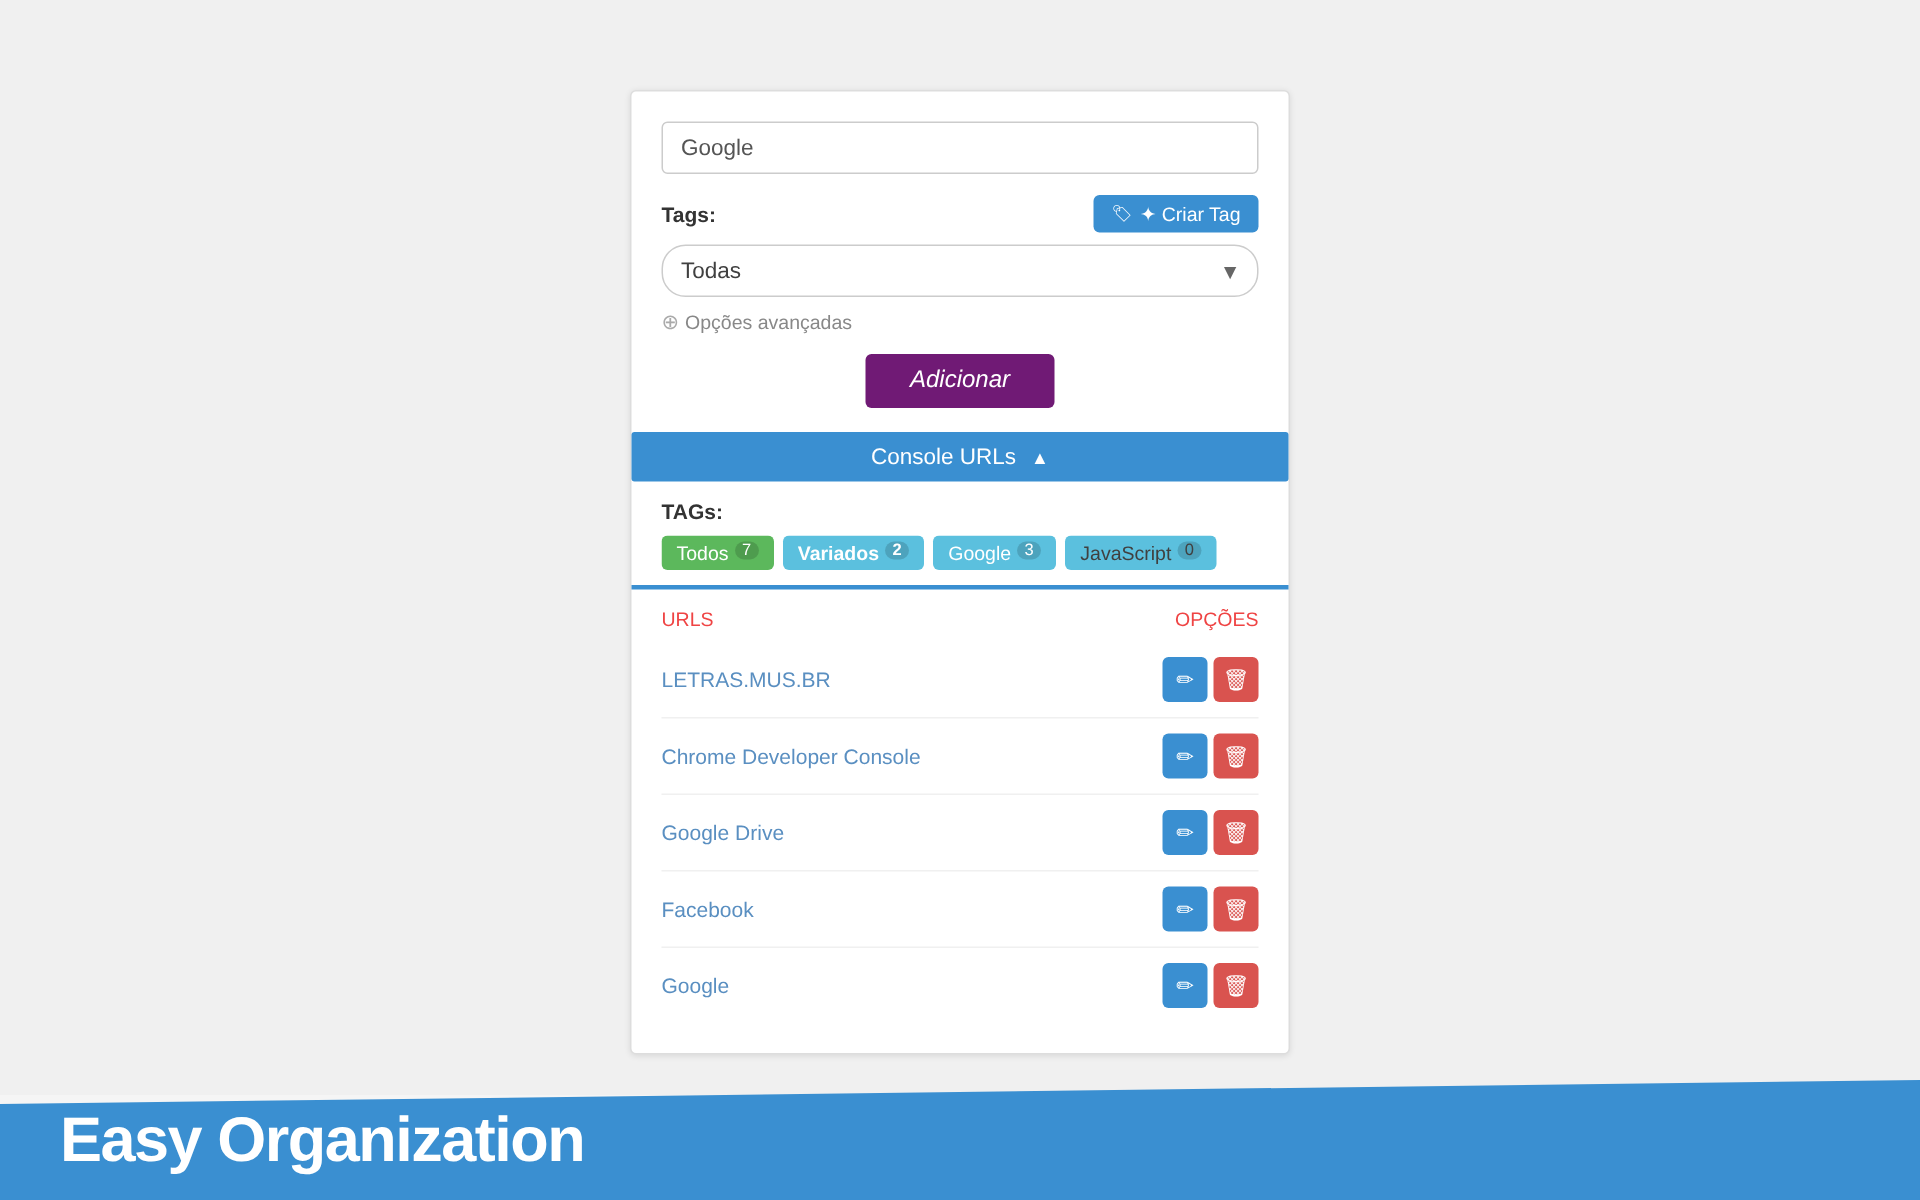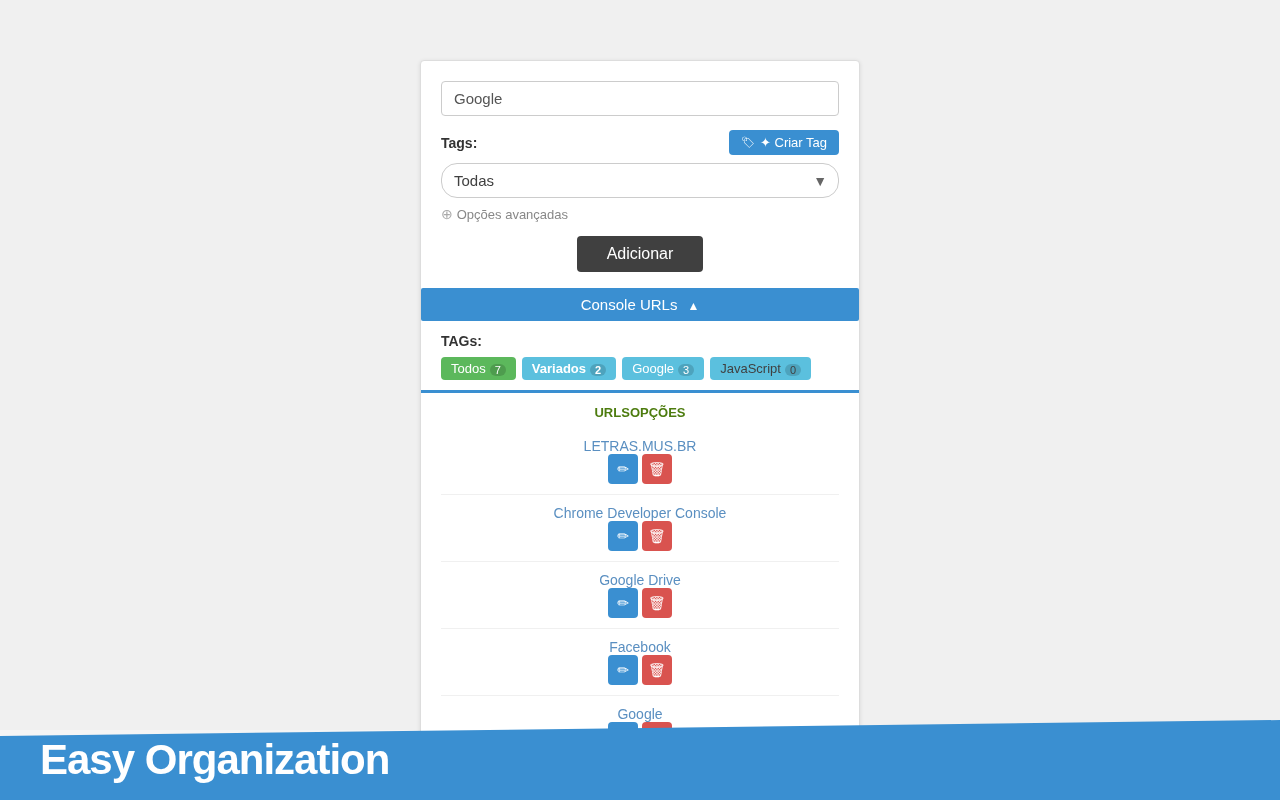--- a/index.html
+++ b/index.html
@@ -112,28 +112,29 @@
     }
 
     .opcoes-avancadas .plus-icon {
       color: #aaa;
       font-size: 14px;
     }
 
     .adicionar-btn {
       display: block;
       margin: 0 auto 16px auto;
-      background: #404040;
+      background: #701a75;
       color: #fff;
       border: none;
       border-radius: 4px;
       padding: 9px 30px;
       font-size: 16px;
       cursor: pointer;
       margin-bottom: 16px;
+      font-style: italic;
     }
 
     .fechar-urls-bar {
       background: #3a8fd1;
       color: #fff;
       text-align: center;
       padding: 8px 0;
       font-size: 15px;
       border-radius: 2px;
       margin-bottom: 12px;
@@ -160,21 +161,21 @@
       overflow: hidden;
     }
 
     .tag-filter-btn {
       border: none;
       border-radius: 4px;
       padding: 4px 10px;
       font-size: 13px;
       cursor: pointer;
       display: flex;
-      align-items: flex-end;
+      align-items: flex-start;
       gap: 4px;
       font-weight: 500;
       white-space: nowrap;
     }
 
     .tag-todos { background: #5cb85c; color: #fff; }
     .tag-variados { background: #5bc0de; color: #fff; font-weight: bold; }
     .tag-google { background: #5bc0de; color: #fff; }
     .tag-javascript { background: #5bc0de; color: #404040; }
 
@@ -188,35 +189,34 @@
     .divider-line {
       height: 3px;
       background: #3a8fd1;
       margin-bottom: 8px;
       margin-left: -20px;
       margin-right: -20px;
     }
 
     .urls-header {
       display: flex;
-      justify-content: center;
+      justify-content: space-between;
       padding: 4px 0 8px 0;
       font-size: 13px;
-      font-weight: bold;
-      color: #4d7c0f;
+      font-weight: normal;
+      color: #ef4444;
       text-transform: uppercase;
     }
 
     .url-row {
       display: flex;
       justify-content: space-between;
       align-items: center;
       padding: 10px 0;
       border-bottom: 1px solid #f0f0f0;
-      flex-direction: column;
     }
 
     .url-row:last-child { border-bottom: none; }
 
     .url-link {
       color: #5a8fc1;
       font-size: 14px;
       text-decoration: none;
       cursor: pointer;
     }

